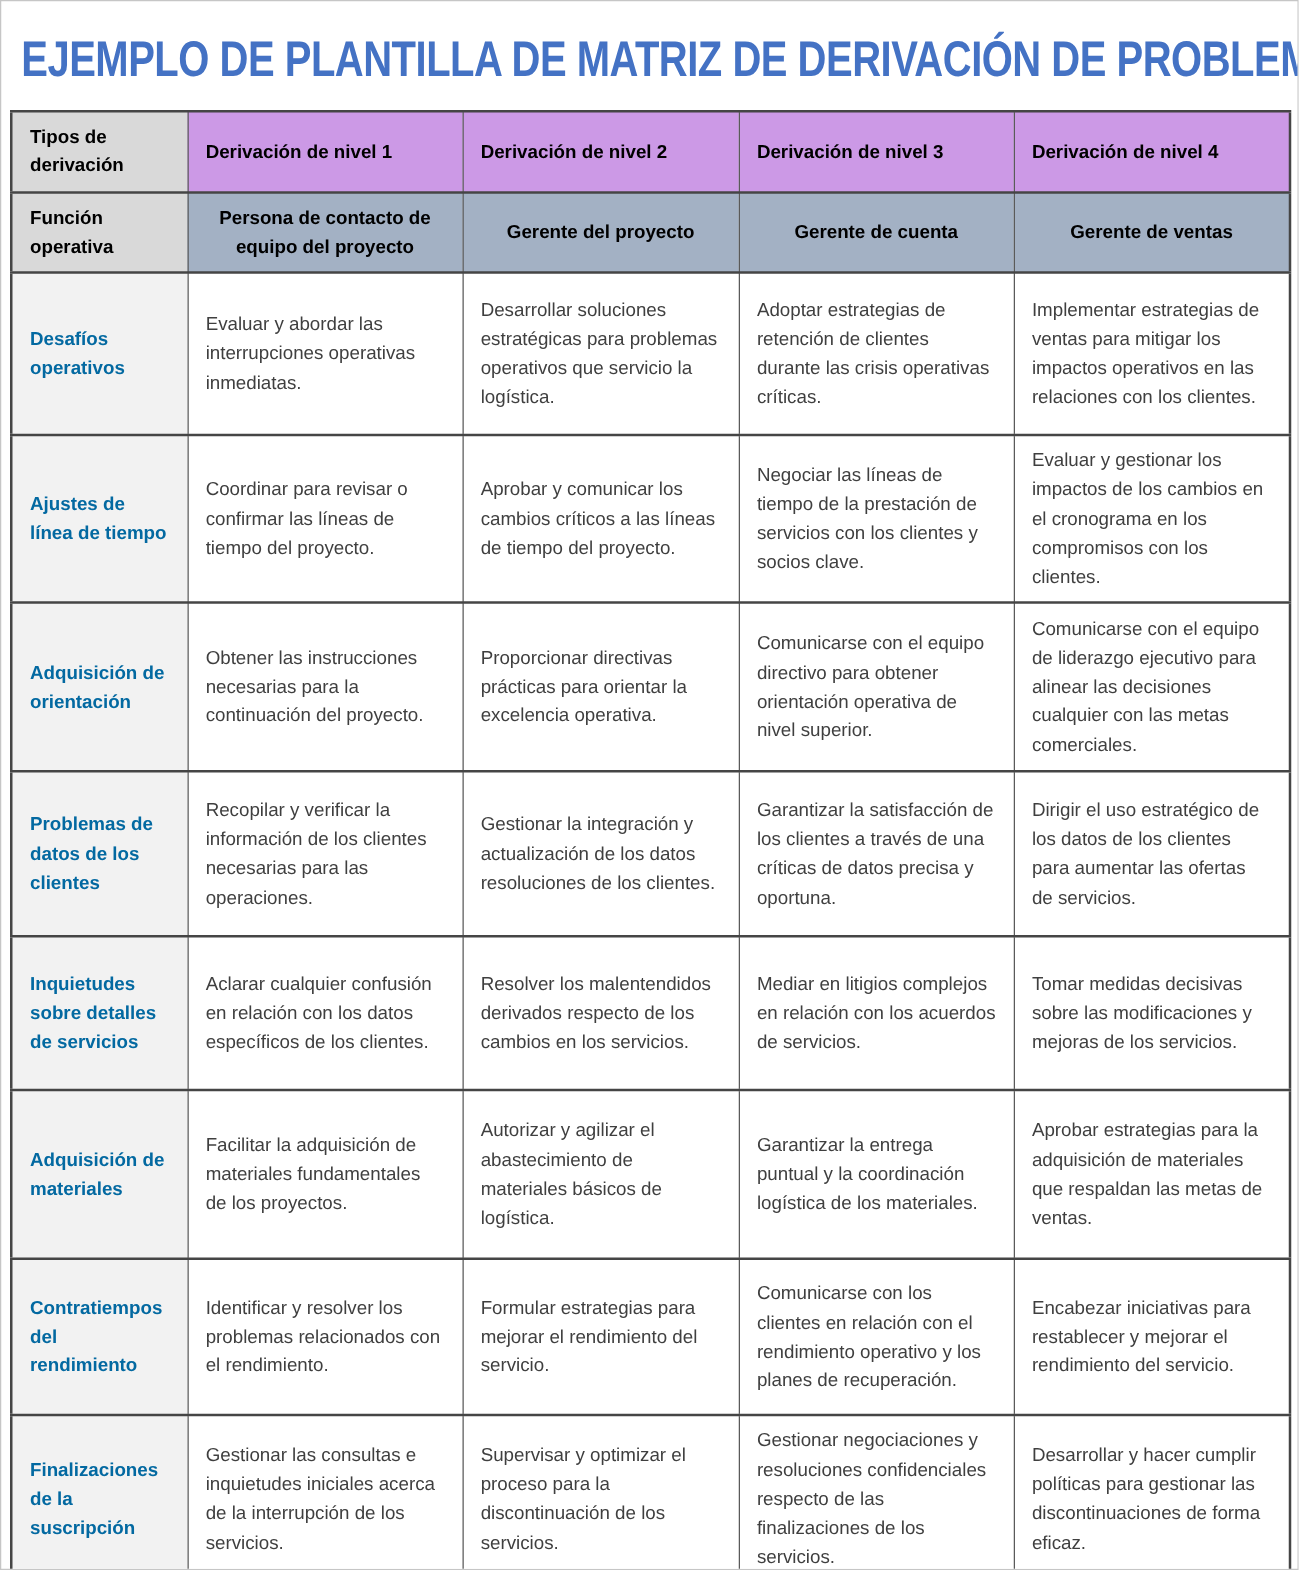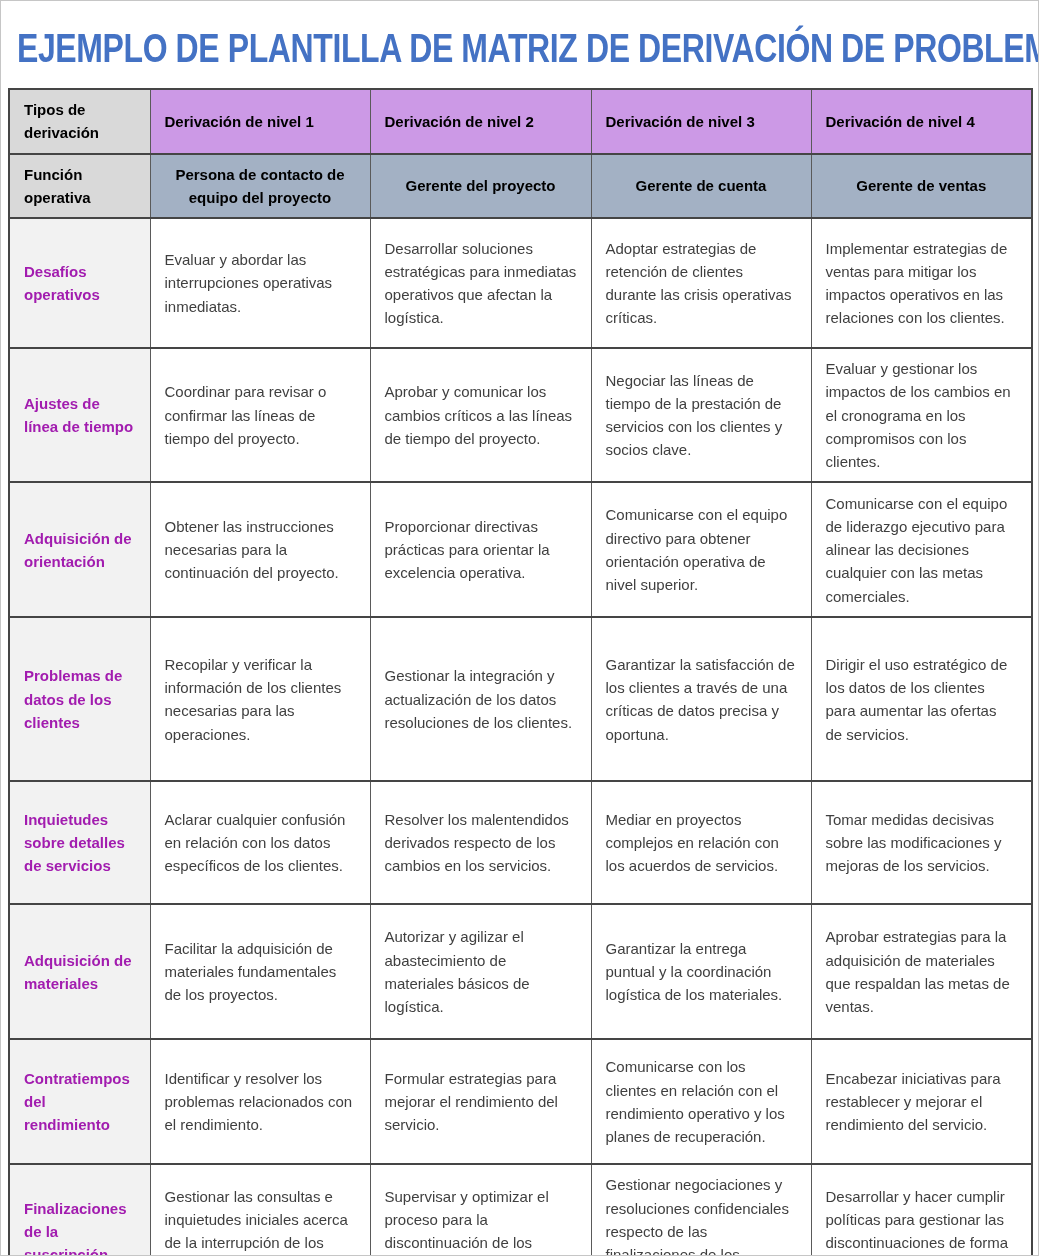--- a/index.html
+++ b/index.html
@@ -41,30 +41,30 @@
     vertical-align:middle;
     font-size:15px;
     line-height:1.55;
     word-wrap:break-word;
   }
   tr { border-top:2px solid #454545; }
 
   .corner  { background:var(--corner-bg,#d9d9d9); text-align:left;  font-weight:bold; color:#000; }
   .level   { background:var(--level-bg,#cc99e6);  text-align:left;font-weight:bold; color:#000; }
   .role    { background:var(--role-bg,#a3b1c4);   text-align:center;font-weight:bold; color:#000; }
-  .rowhead { background:var(--rowhead-bg,#f2f2f2);text-align:left;  font-weight:bold; color:#a21caf; }
+  .rowhead { background:var(--rowhead-bg,#f2f2f2);text-align:left;  font-weight:bold; color:#0369a1; }
   td.cell  { background:#ffffff; text-align:left; color:var(--body-text,#3f3f3f); }
 
   
   tr.r-level { height:57px;margin-top:23px; }
   tr.r-role  { height:60px; }
   tr.r1 { height:130px; }
   tr.r2 { height:127px; }
   tr.r3 { height:135px; }
-  tr.r4 { height:164px; }
+  tr.r4 { height:132px; }
   tr.r5 { height:123px;margin-left:20px; }
   tr.r6 { height:135px; }
   tr.r7 { height:125px; }
   tr.r8 { height:130px; }
 </style>
 </head>
 <body>
 
 <div class="page">
 
@@ -92,21 +92,21 @@
       <th class="corner">Función operativa</th>
       <th class="role">Persona de contacto de equipo del proyecto</th>
       <th class="role">Gerente del proyecto</th>
       <th class="role">Gerente de cuenta</th>
       <th class="role">Gerente de ventas</th>
     </tr>
 
     <tr class="r1">
       <th class="rowhead">Desafíos operativos</th>
       <td class="cell">Evaluar y abordar las interrupciones operativas inmediatas.</td>
-      <td class="cell">Desarrollar soluciones estratégicas para inmediatas operativos que afectan la logística.</td>
+      <td class="cell">Desarrollar soluciones estratégicas para problemas operativos que servicio la logística.</td>
       <td class="cell">Adoptar estrategias de retención de clientes durante las crisis operativas críticas.</td>
       <td class="cell">Implementar estrategias de ventas para mitigar los impactos operativos en las relaciones con los clientes.</td>
     </tr>
 
     <tr class="r2">
       <th class="rowhead">Ajustes de línea de tiempo</th>
       <td class="cell">Coordinar para revisar o confirmar las líneas de tiempo del proyecto.</td>
       <td class="cell">Aprobar y comunicar los cambios críticos a las líneas de tiempo del proyecto.</td>
       <td class="cell">Negociar las líneas de tiempo de la prestación de servicios con los clientes y socios clave.</td>
       <td class="cell">Evaluar y gestionar los impactos de los cambios en el cronograma en los compromisos con los clientes.</td>
@@ -125,21 +125,21 @@
       <td class="cell">Recopilar y verificar la información de los clientes necesarias para las operaciones.</td>
       <td class="cell">Gestionar la integración y actualización de los datos resoluciones de los clientes.</td>
       <td class="cell">Garantizar la satisfacción de los clientes a través de una críticas de datos precisa y oportuna.</td>
       <td class="cell">Dirigir el uso estratégico de los datos de los clientes para aumentar las ofertas de servicios.</td>
     </tr>
 
     <tr class="r5">
       <th class="rowhead">Inquietudes sobre detalles de servicios</th>
       <td class="cell">Aclarar cualquier confusión en relación con los datos específicos de los clientes.</td>
       <td class="cell">Resolver los malentendidos derivados respecto de los cambios en los servicios.</td>
-      <td class="cell">Mediar en proyectos complejos en relación con los acuerdos de servicios.</td>
+      <td class="cell">Mediar en litigios complejos en relación con los acuerdos de servicios.</td>
       <td class="cell">Tomar medidas decisivas sobre las modificaciones y mejoras de los servicios.</td>
     </tr>
 
     <tr class="r6">
       <th class="rowhead">Adquisición de materiales</th>
       <td class="cell">Facilitar la adquisición de materiales fundamentales de los proyectos.</td>
       <td class="cell">Autorizar y agilizar el abastecimiento de materiales básicos de logística.</td>
       <td class="cell">Garantizar la entrega puntual y la coordinación logística de los materiales.</td>
       <td class="cell">Aprobar estrategias para la adquisición de materiales que respaldan las metas de ventas.</td>
     </tr>

